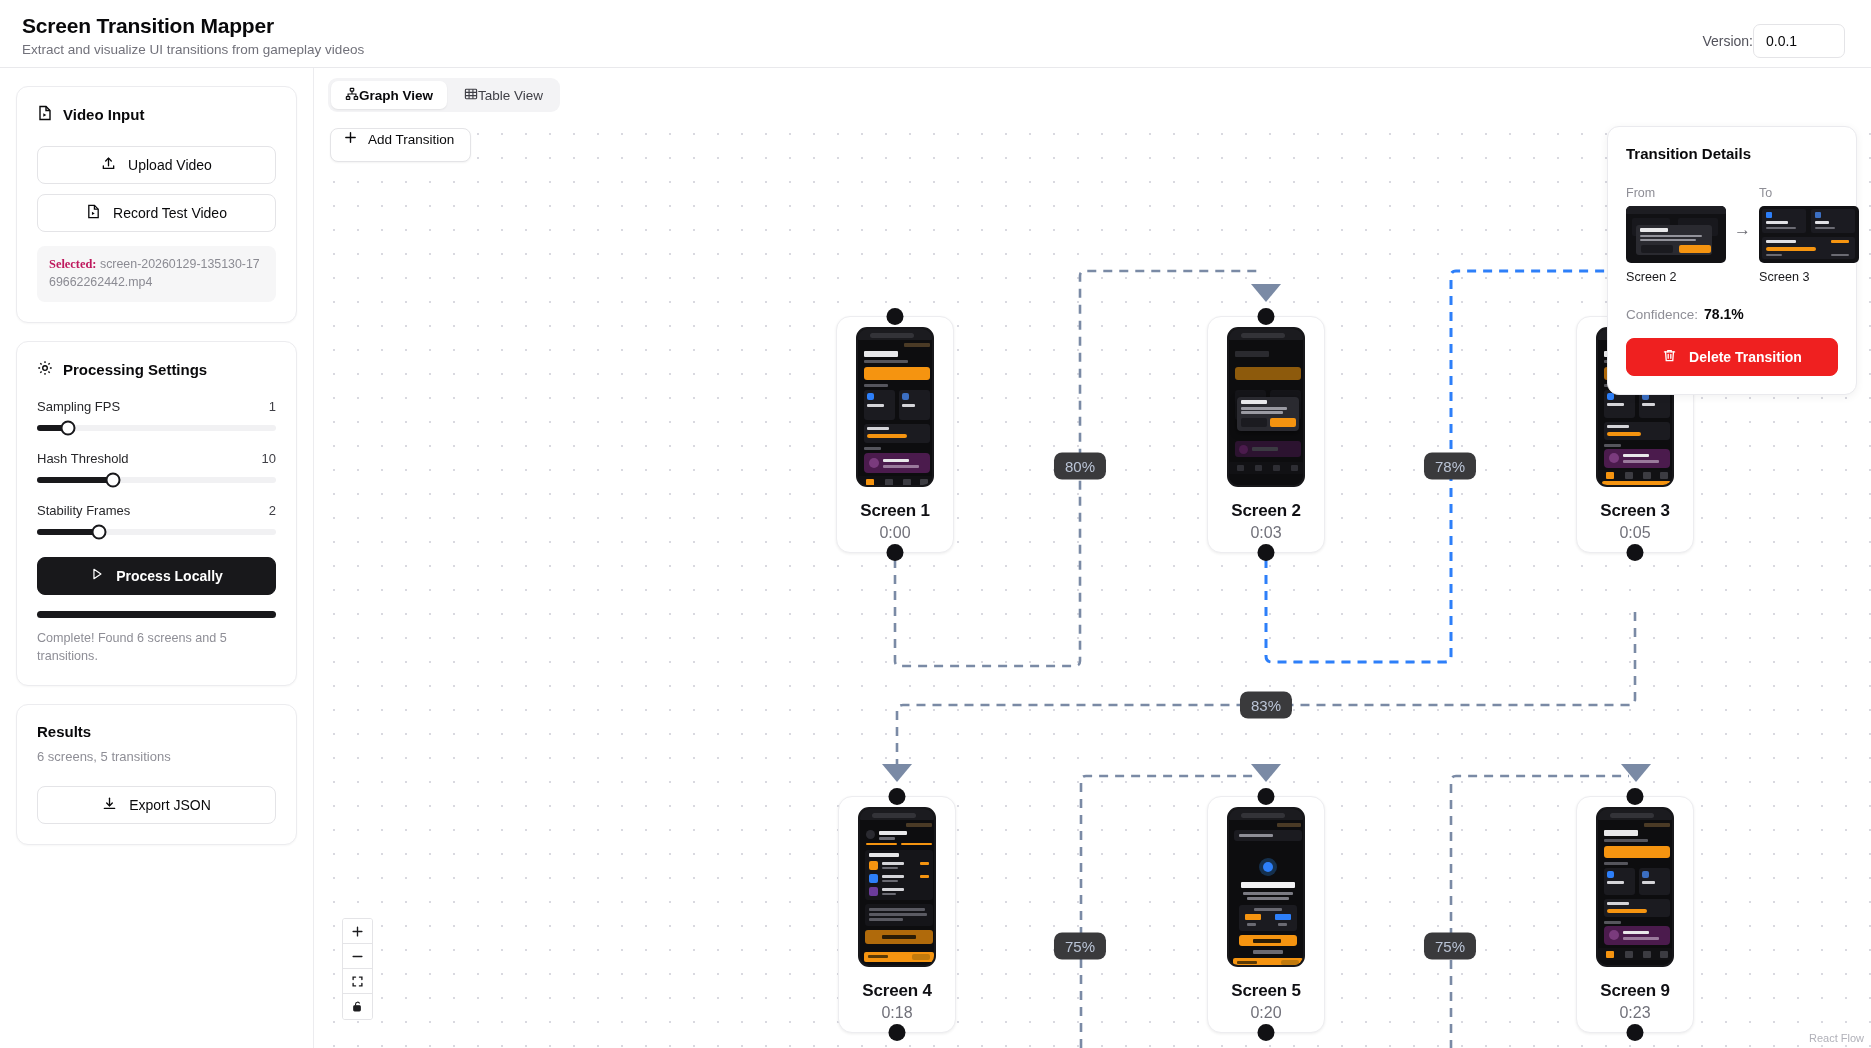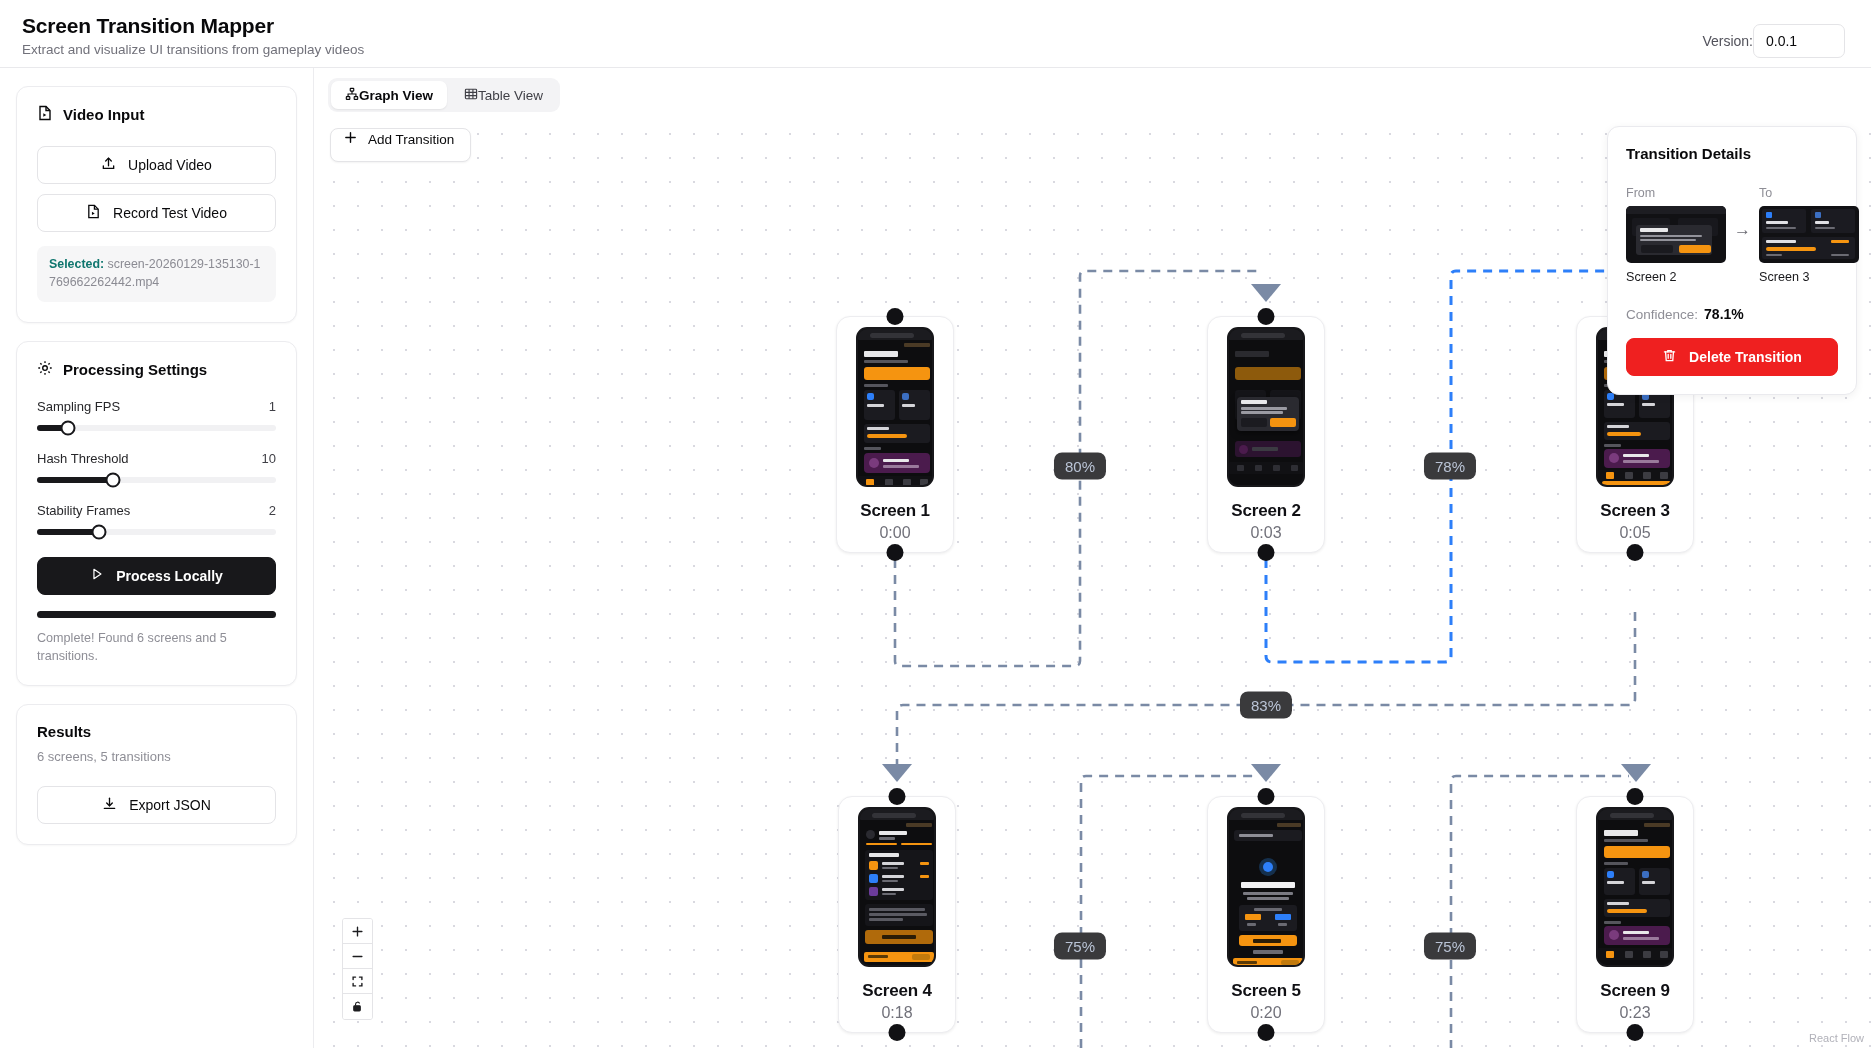--- a/index.html
+++ b/index.html
@@ -50,21 +50,21 @@
     font-weight: 400;
   }
   .btn.dark { background: #18181b; color: #fff; border-color: #18181b; font-weight: 600; }
   .btn.danger { background: #ef2020; color: #fff; border-color: #ef2020; font-weight: 600; }
   .btn-row { margin-top: 22px; }
   .btn-row + .btn-row { margin-top: 10px; }
   .selected-box {
     margin-top: 14px; background: #f6f6f7; border-radius: 8px; padding: 10px 12px;
     font-size: 12.4px; line-height: 1.45; color: #8b8b93; word-break: break-all;
   }
-  .selected-box b { color: #0f766e; font-weight: 700; }
+  .selected-box b { color: #be185d; font-weight: 700; font-family: Liberation Serif, serif; }
   
   .slider-block { margin-top: 20px; }
   .slider-head { display: flex; justify-content: space-between; align-items: baseline; font-size: 13px; color: #27272a; }
   .slider-head .val { color: #3f3f46; font-size: 13px; }
   .slider-track {
     position: relative; height: 6px; background: #f1f1f3; border-radius: 3px; margin-top: 11px;
   }
   .slider-fill { position: absolute; left: 0; top: 0; height: 6px; background: #18181b; border-radius: 3px; }
   .slider-knob {
     position: absolute; top: 50%; transform: translate(-50%,-50%);

